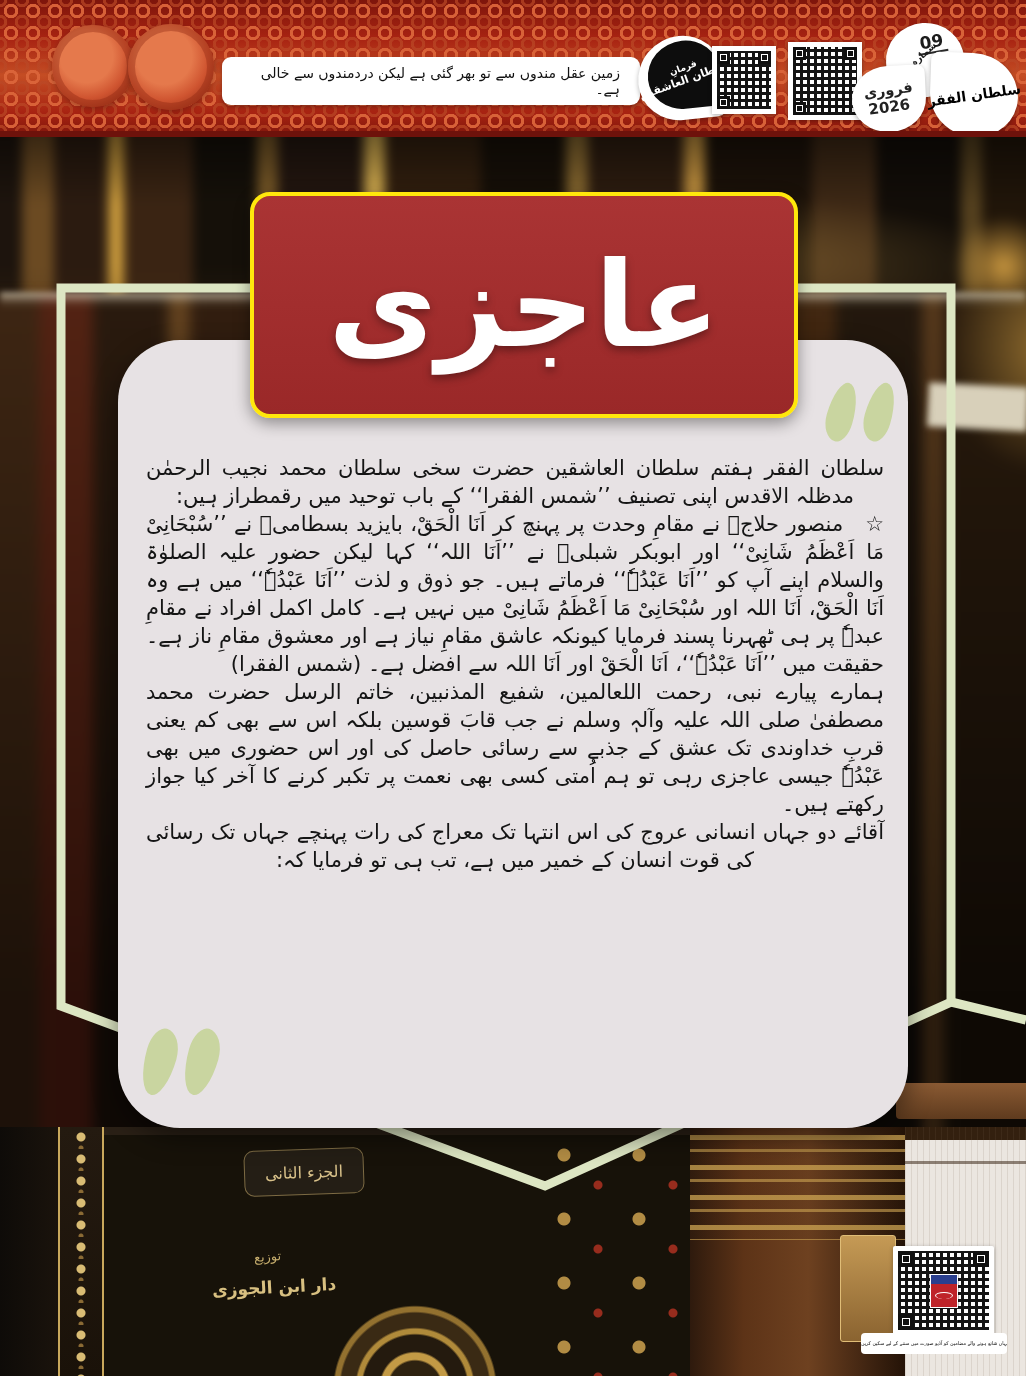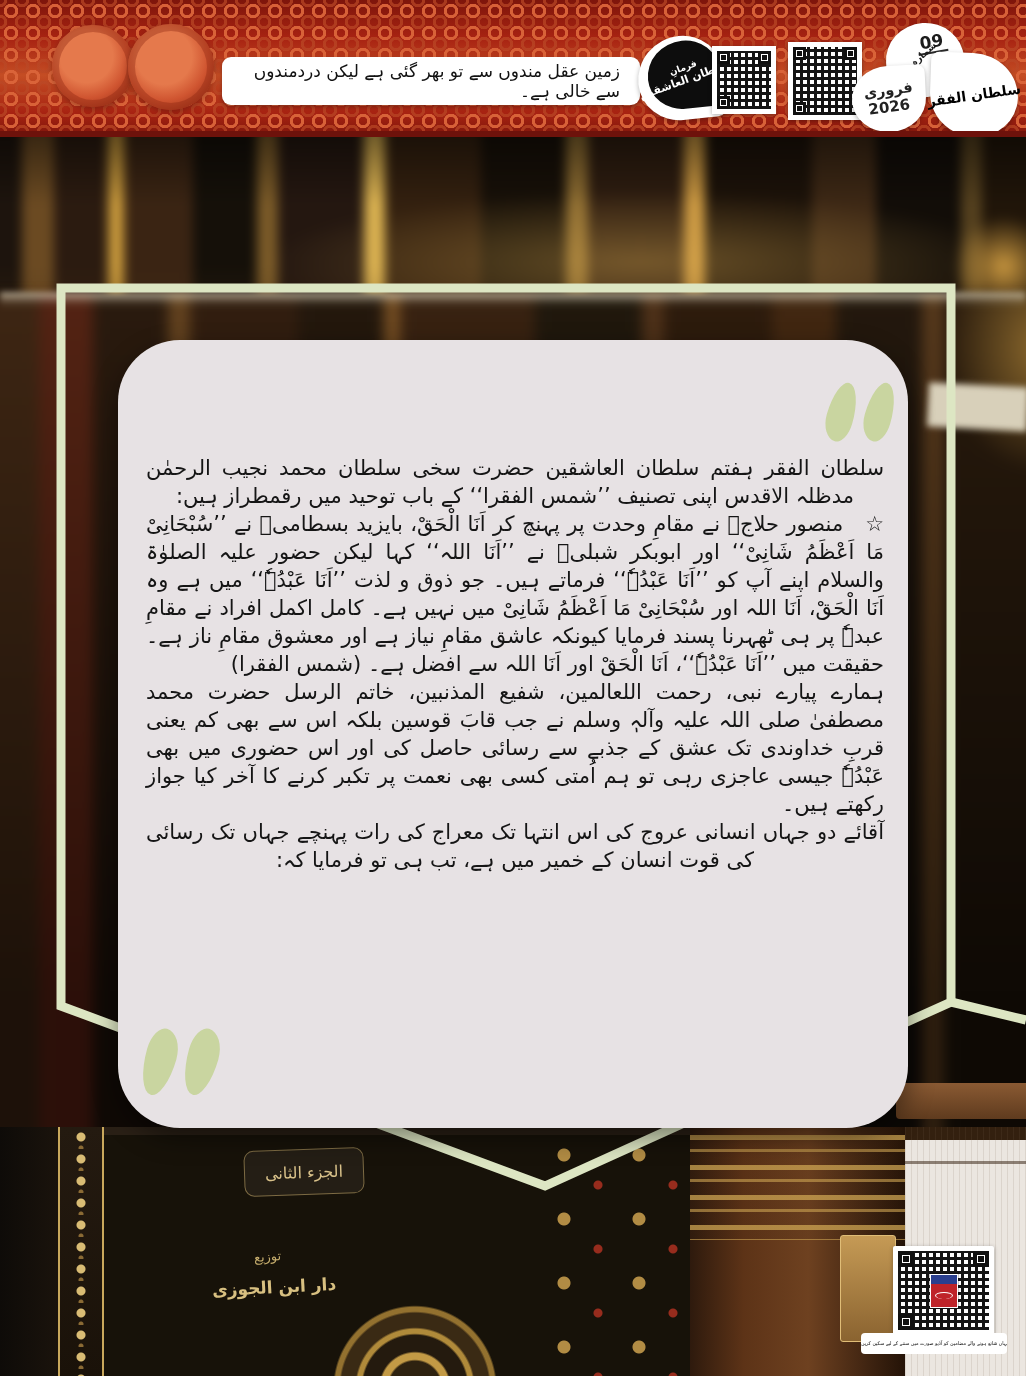--- a/index.html
+++ b/index.html
@@ -15,21 +15,21 @@
     background-size:22px 22px,22px 22px,100% 100%;
     background-position:0 0,11px 11px,0 0;}
   .masthead-edge{position:absolute;left:0;bottom:0;width:100%;height:6px;background:#6e120b;}
   .ring{position:absolute;border-radius:50%;
     background:radial-gradient(circle at 42% 38%, #e5794c 0 38%, #cf5430 60%, #a83a1e 78%, #c44c27 100%);
     box-shadow:inset 0 0 0 7px rgba(140,38,16,.38), 0 2px 6px rgba(0,0,0,.25);}
   .ring-a{left:52px;top:25px;width:82px;height:82px;}
   .ring-b{left:128px;top:24px;width:86px;height:86px;}
   .quote-box{position:absolute;left:222px;top:57px;width:418px;height:48px;background:#fff;border-radius:9px;
     display:flex;align-items:center;justify-content:center;direction:rtl;
-    font-size:17px;color:#111;padding:0 20px;box-sizing:border-box;box-shadow:0 2px 4px rgba(0,0,0,.3);}
+    font-size:14px;color:#111;padding:0 20px;box-sizing:border-box;box-shadow:0 2px 4px rgba(0,0,0,.3);}
   .farman-badge{position:absolute;left:638px;top:36px;width:86px;height:84px;background:#fff;
     border-radius:55% 50% 12% 50%;transform:rotate(-6deg);box-shadow:0 2px 5px rgba(0,0,0,.35);}
   .farman-ink{position:absolute;left:10px;top:5px;right:4px;bottom:11px;background:#0d0d0d;
     border-radius:55% 50% 16% 50%;display:flex;flex-direction:column;align-items:center;justify-content:center;}
   .farman-l1{color:#fff;font-size:9px;font-weight:bold;transform:rotate(-14deg);white-space:nowrap;direction:rtl;}
   .farman-l2{color:#fff;font-size:11px;font-weight:bold;transform:rotate(-14deg);white-space:nowrap;direction:rtl;margin-top:1px;}
   .qrbox{position:absolute;background:#fff;padding:5px;box-sizing:border-box;box-shadow:0 1px 4px rgba(0,0,0,.35);}
   .qr-a{left:712px;top:46px;width:64px;height:68px;}
   .qr-b{left:788px;top:42px;width:74px;height:78px;}
   .qrgrid{position:relative;width:100%;height:100%;
@@ -257,20 +257,23 @@
       <p>☆ &nbsp;&nbsp;منصور حلاجؒ نے مقامِ وحدت پر پہنچ کر اَنَا الْحَقْ، بایزید بسطامیؒ نے ’’سُبْحَانِیْ مَا اَعْظَمُ شَانِیْ‘‘ اور ابوبکر شبلیؒ نے ’’اَنَا اللہ‘‘ کہا لیکن حضور علیہ الصلوٰۃ والسلام اپنے آپ کو ’’اَنَا عَبْدُہٗ‘‘ فرماتے ہیں۔ جو ذوق و لذت ’’اَنَا عَبْدُہٗ‘‘ میں ہے وہ اَنَا الْحَقْ، اَنَا اللہ اور سُبْحَانِیْ مَا اَعْظَمُ شَانِیْ میں نہیں ہے۔ کامل اکمل افراد نے مقامِ عبدہٗ پر ہی ٹھہرنا پسند فرمایا کیونکہ عاشق مقامِ نیاز ہے اور معشوق مقامِ ناز ہے۔ حقیقت میں ’’اَنَا عَبْدُہٗ‘‘، اَنَا الْحَقْ اور اَنَا اللہ سے افضل ہے۔ (شمس الفقرا)</p>
       <p>ہمارے پیارے نبی، رحمت اللعالمین، شفیع المذنبین، خاتم الرسل حضرت محمد مصطفیٰ صلی اللہ علیہ وآلہٖ وسلم نے جب قابَ قوسین بلکہ اس سے بھی کم یعنی قربِ خداوندی تک عشق کے جذبے سے رسائی حاصل کی اور اس حضوری میں بھی عَبْدُہٗ جیسی عاجزی رہی تو ہم اُمتی کسی بھی نعمت پر تکبر کرنے کا آخر کیا جواز رکھتے ہیں۔</p>
       <p class="centered-last">آقائے دو جہاں انسانی عروج کی اس انتہا تک معراج کی رات پہنچے جہاں تک رسائی کی قوت انسان کے خمیر میں ہے، تب ہی تو فرمایا کہ:</p>
     </div>
     <div class="qm-bl">
       <div class="qm"></div>
       <div class="qm"></div>
     </div>
   </div>
 
+  <div class="title-box">
+    <h1>عاجزی</h1>
+  </div>
 
   <div class="bottom-qr">
     <div class="qrgrid">
       <div class="fd fd-tl">
           <div class="fdc"></div>
         </div>
       <div class="fd fd-tr">
           <div class="fdc"></div>
         </div>
       <div class="fd fd-bl">

